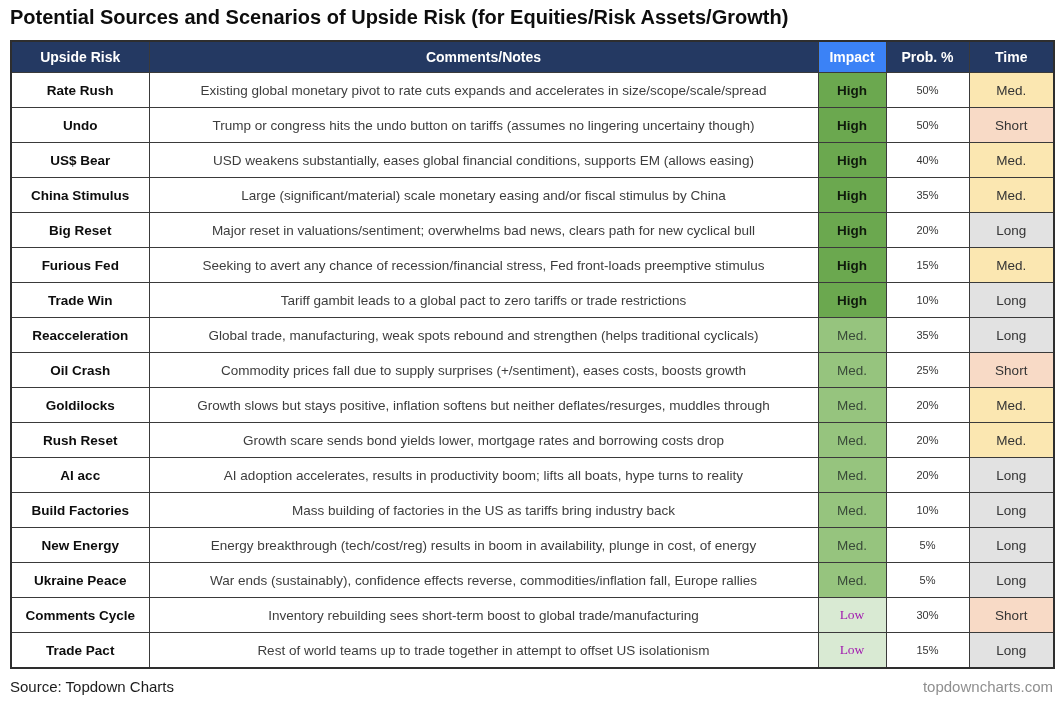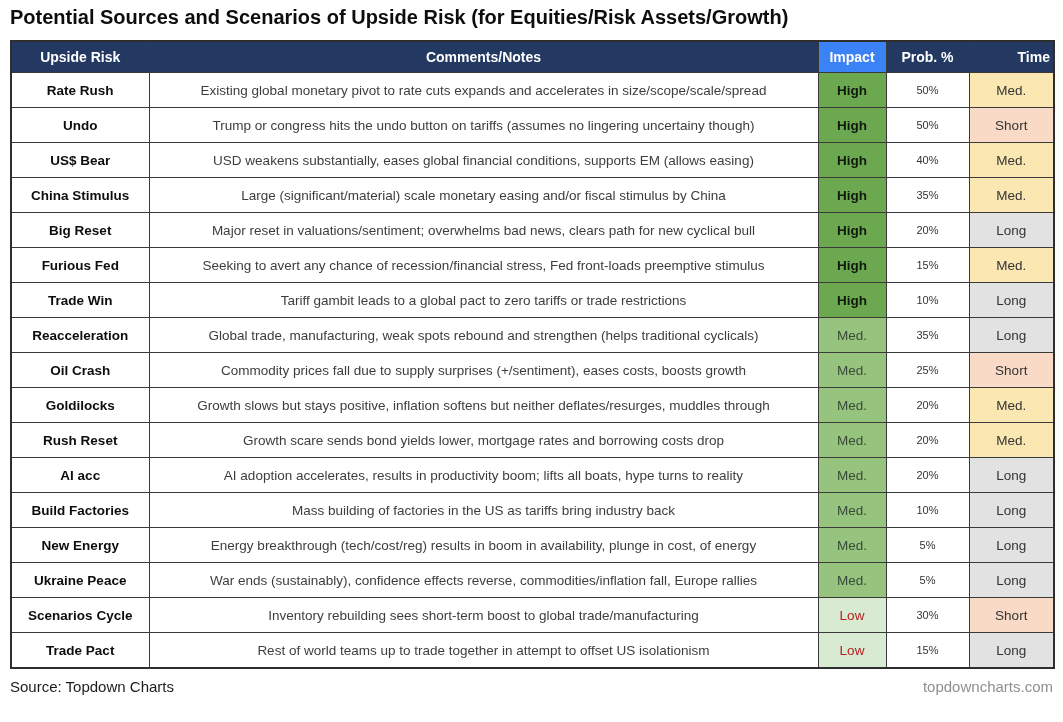--- a/index.html
+++ b/index.html
@@ -45,21 +45,21 @@
     color: #ffffff;
     font-size: 14px;
     font-weight: bold;
     height: 30px;
   }
   tbody td { height: 34px; font-size: 13.5px; }
   td.risk    { font-weight: bold; color: #0d0d0d; }
   td.comment { color: #3d3d3d; }
   td.impact-high { font-weight: bold; color: #0f1a0c; margin-left: 16px; }
   td.impact-med  { color: #394a39; }
-  td.impact-low  { color: #b91c1c; }
+  td.impact-low  { color: #a21caf; font-family: Liberation Serif, serif; }
   td.prob    { font-size: 11px; color: #343434; }
   td.time    { color: #343434; }
   .footer {
     width: 1043px;
     display: flex;
     justify-content: space-between;
     align-items: baseline;
     margin-top: 9px;
   }
   .footer .source { font-size: 15px; color: #1c1c1c; }
@@ -79,21 +79,21 @@
         <col class="c-impact">
         <col class="c-prob">
         <col class="c-time">
     </colgroup>
     <thead>
       <tr>
         <th style="background: rgb(36, 57, 98); color: rgb(255, 255, 255);">Upside Risk</th>
         <th style="background: rgb(36, 57, 98); color: rgb(255, 255, 255);">Comments/Notes</th>
         <th style="background: #3b82f6; color: rgb(255, 255, 255);">Impact</th>
         <th style="background: rgb(36, 57, 98); color: rgb(255, 255, 255);">Prob. %</th>
-        <th style="background: rgb(36, 57, 98); color: rgb(255, 255, 255); text-align: right;">Time</th>
+        <th style="background: rgb(36, 57, 98); color: rgb(255, 255, 255);">Time</th>
       </tr>
     </thead>
     <tbody id="table-body">
         <tr>
           <td class="risk">Rate Rush</td>
           <td class="comment">Existing global monetary pivot to rate cuts expands and accelerates in size/scope/scale/spread</td>
           <td class="impact-high" style="background: rgb(107, 168, 79);">High</td>
           <td class="prob">50%</td>
           <td class="time" style="background: rgb(251, 231, 177);">Med.</td>
         </tr>
@@ -189,21 +189,21 @@
           <td class="time" style="background: rgb(226, 226, 226);">Long</td>
         </tr>
         <tr>
           <td class="risk">Ukraine Peace</td>
           <td class="comment">War ends (sustainably), confidence effects reverse, commodities/inflation fall, Europe rallies</td>
           <td class="impact-med" style="background: rgb(150, 196, 126);">Med.</td>
           <td class="prob">5%</td>
           <td class="time" style="background: rgb(226, 226, 226);">Long</td>
         </tr>
         <tr>
-          <td class="risk">Scenarios Cycle</td>
+          <td class="risk">Comments Cycle</td>
           <td class="comment">Inventory rebuilding sees short-term boost to global trade/manufacturing</td>
           <td class="impact-low" style="background: rgb(217, 234, 211);">Low</td>
           <td class="prob">30%</td>
           <td class="time" style="background: rgb(248, 218, 198);">Short</td>
         </tr>
         <tr>
           <td class="risk">Trade Pact</td>
           <td class="comment">Rest of world teams up to trade together in attempt to offset US isolationism</td>
           <td class="impact-low" style="background: rgb(217, 234, 211);">Low</td>
           <td class="prob">15%</td>

